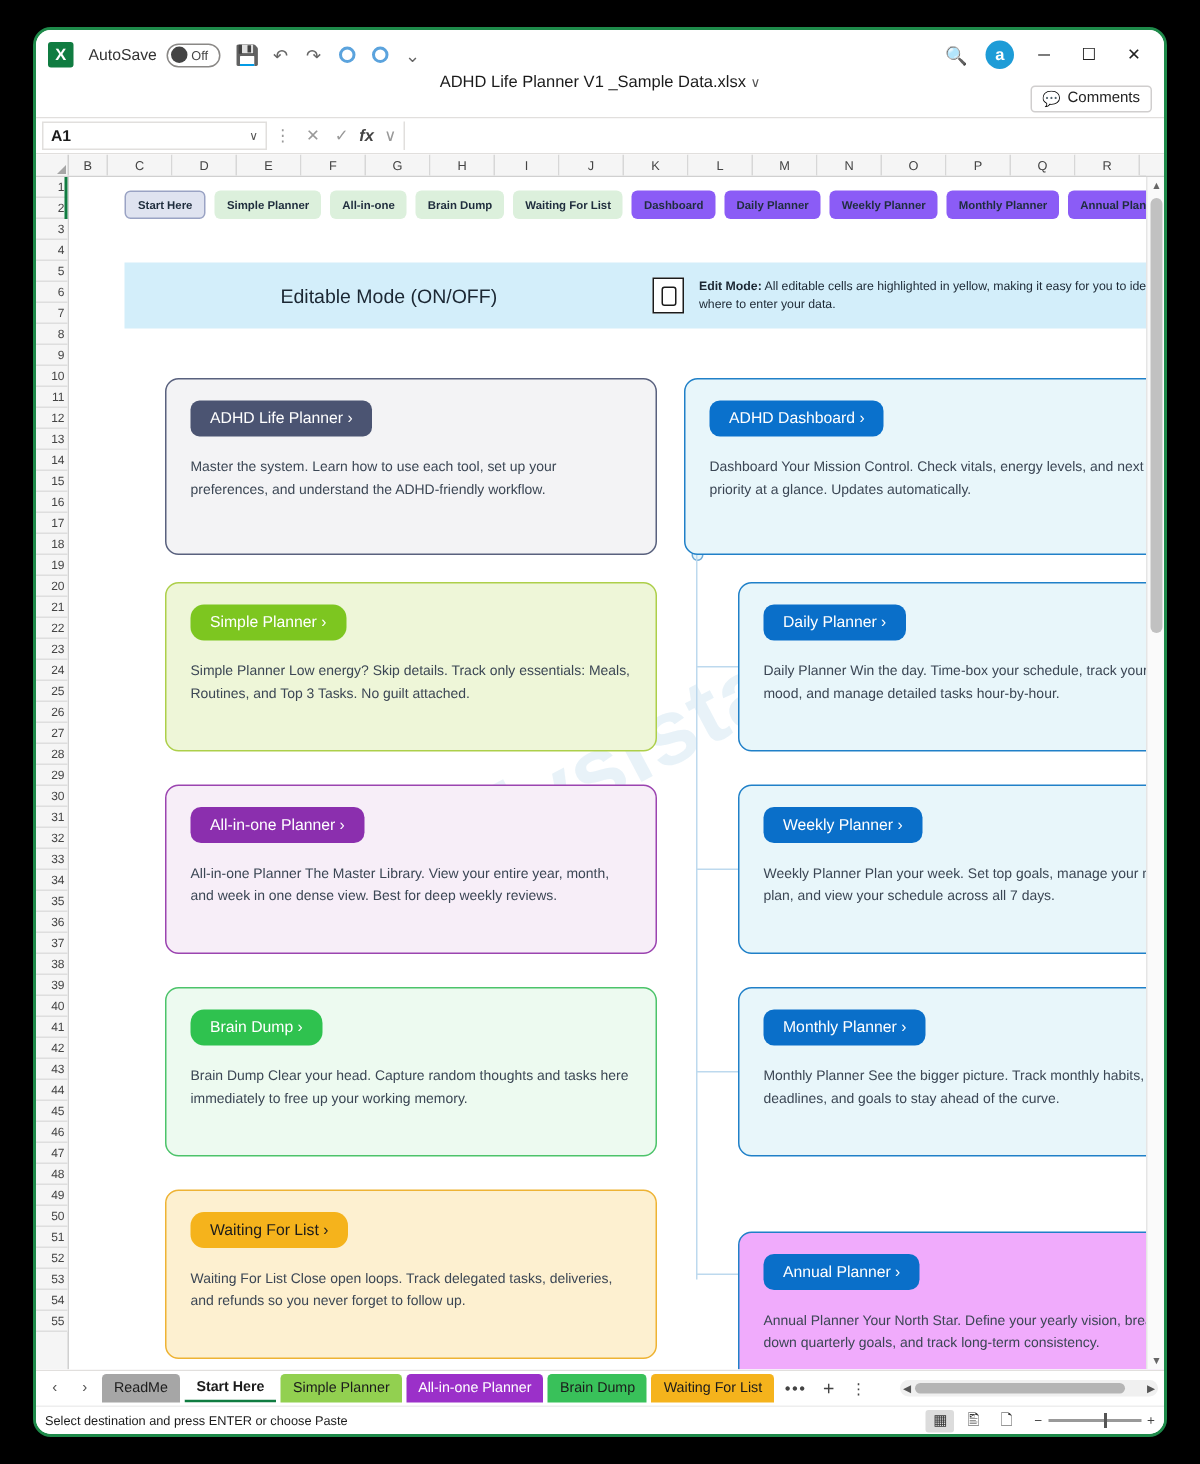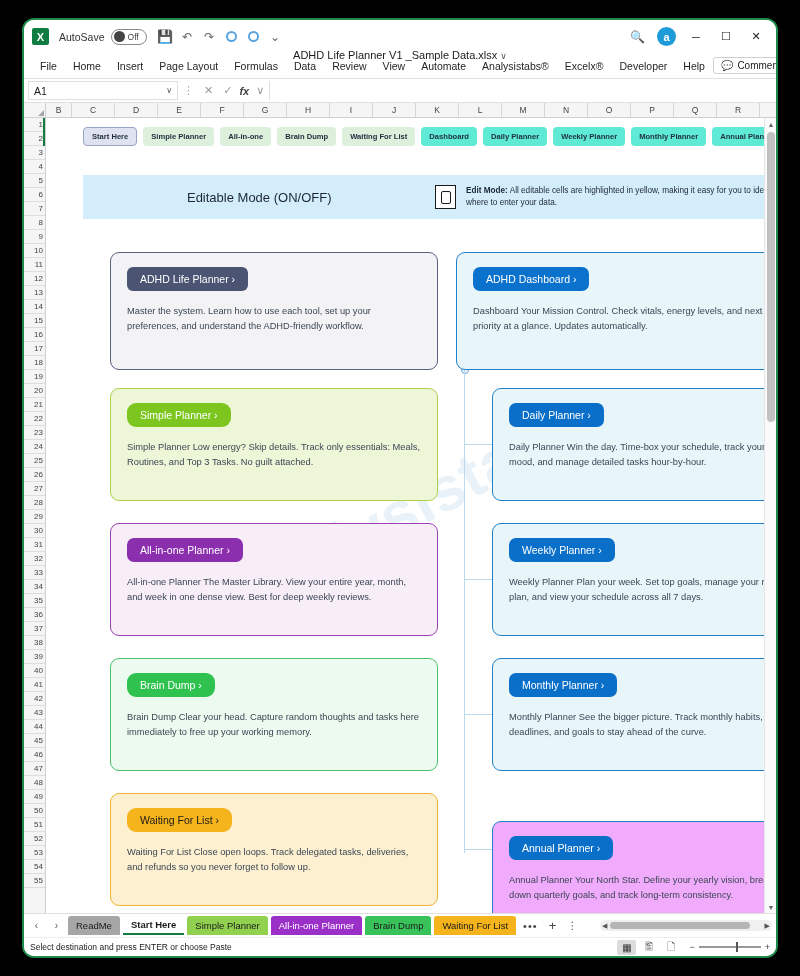--- a/index.html
+++ b/index.html
@@ -139,21 +139,21 @@
     padding: 0 4px;
   }
   .namebox {
     width: 150px; height: 19px;
     border: 1px solid #e1dfdd;
     font-size: 10.5px;
     display: flex; align-items: center;
     padding: 0 5px;
     color: #1b1b1b;
   }
-  .namebox .nb-val { flex: 1; }
+  .namebox .nb-val { flex: 1; font-weight: bold; }
   .namebox .nb-chev { font-size: 8px; color: #555; }
   .fb-sep { color: #999; font-size: 11px; padding: 0 5px; }
   .fb-icon { font-size: 11px; color: #999; padding: 0 5px; }
   .fb-fx { font-style: italic; font-weight: bold; color: #444; font-size: 11px; padding: 0 2px;}
   .fb-input {
     flex: 1; height: 19px;
     border-left: 1px solid #e1dfdd;
     font-size: 10.5px; padding: 0 5px;
     display: flex; align-items: center;
   }
@@ -253,21 +253,21 @@
     border-radius: 4px;
     font-size: 7.6px;
     font-weight: bold;
     color: #1f2d3d;
     display: flex; align-items: center; justify-content: center;
     padding: 0 8px;
     white-space: nowrap;
   }
   .navpill.start { background: #dfe3f0; border: 1px solid #9aa3c4; }
   .navpill.green { background: #dcf0dc; }
-  .navpill.blue  { background: #5eead4; }
+  .navpill.blue  { background: #8b5cf6; }
 
   
   .editbar {
     position: absolute;
     left: 37px; top: 57px;
     width: 703px; height: 44px;
     background: #d3eefa;
     display: flex;
     align-items: center;
   }
@@ -496,35 +496,20 @@
     <div class="tb-right">
       <div class="tb-icon">🔍</div>
       <div class="acct-circle">a</div>
       <div class="win-btn">─</div>
       <div class="win-btn">☐</div>
       <div class="win-btn">✕</div>
     </div>
   </div>
 
   <div class="ribbon">
-    <div id="ribbon-tabs" style="display:flex;align-items:center;">
-        <div class="rtab">File</div>
-        <div class="rtab">Home</div>
-        <div class="rtab">Insert</div>
-        <div class="rtab">Page Layout</div>
-        <div class="rtab">Formulas</div>
-        <div class="rtab">Data</div>
-        <div class="rtab">Review</div>
-        <div class="rtab">View</div>
-        <div class="rtab">Automate</div>
-        <div class="rtab">Analysistabs®</div>
-        <div class="rtab">Excelx®</div>
-        <div class="rtab">Developer</div>
-        <div class="rtab">Help</div>
-      </div>
     <div class="ribbon-right">
       <div class="comments-btn">
         <span>💬</span>
         <span>Comments</span>
       </div>
 
     </div>
   </div>
 
   <div class="formulabar">

